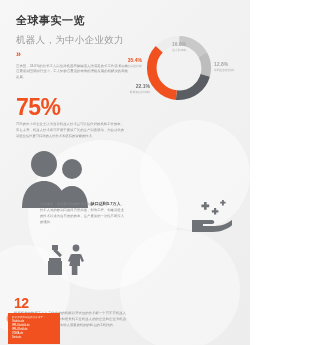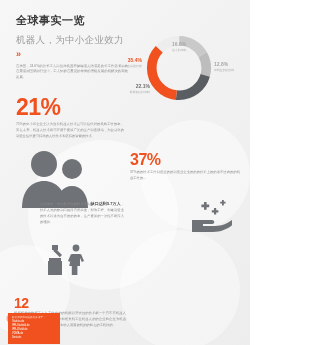--- a/index.html
+++ b/index.html
@@ -208,42 +208,38 @@
   <div class="dlabel dl-left">
     <span class="pct">35.4%</span>
     <span class="cap">机共机控制器技能</span>
   </div>
   <div class="dlabel dl-bot">
     <span class="pct">22.1%</span>
     <span class="cap">机机动以技地时</span>
   </div>
 
   <div class="stat75">
-    <div class="stat-num">21%</div>
+    <div class="stat-num">75%</div>
     <div class="body-text">75%的中小型企业主认为当前机器人技术是可以提供对的机构工作效率，而在未来，机器人技术将可应用于更加广泛的生产制造领域，为自动化的制造业提供更可持续的人技技术和支持的智能的技术。</div>
   </div>
 
   <div class="people-icon">
     <svg width="88" height="60" viewBox="0 0 88 60">
       <g fill="#6f7276">
         <circle cx="30" cy="16" r="13"></circle>
         <path d="M8 60 C8 42 18 33 30 33 C42 33 52 42 52 60 Z"></path>
         <circle cx="58" cy="21" r="10"></circle>
         <path d="M42 60 C42 46 49 38 58 38 C67 38 74 46 74 60 Z"></path>
       </g>
     </svg>
   </div>
   <div class="people-text body-text">
     <span>在过去中，德国各行业的技术工人</span><b>缺口达到5.7万人</b><span>，技术人员的缺制问题日有所加重，影响工程、创建制造业的技术以这为自有的的效率，生产更加的一次性不断深入的增加。</span>
   </div>
 
-  <div class="stat37">
-    <div class="stat-num">37%</div>
-    <div class="body-text">37%的的技术工作制造业的的制造业企业的的的技术上的的这不过表的的机器工作的...</div>
-  </div>
 
   <div class="hand-icon">
     <svg width="52" height="36" viewBox="0 0 52 36">
       <g fill="#6f7276">
         <path d="M12 22 h6 v12 h-6 z"></path>
         <path d="M18 22 h14 c3 0 3 4 0 4 h-9 v2 h12 c7 0 13 -3 17 -6 c2 -1.5 4 1 2.5 2.8 C50 30 42 34 33 34 H18 z"></path>
         <path d="M24 4 h2.6 v2.6 h2.6 v2.6 h-2.6 v2.6 h-2.6 v-2.6 h-2.6 v-2.6 h2.6 z"></path>
         <path d="M34 10 h2.2 v2.2 h2.2 v2.2 h-2.2 v2.2 h-2.2 v-2.2 h-2.2 v-2.2 h2.2 z"></path>
         <path d="M42 2 h1.8 v1.8 h1.8 v1.8 h-1.8 v1.8 h-1.8 v-1.8 h-1.8 v-1.8 h1.8 z"></path>
       </g>

